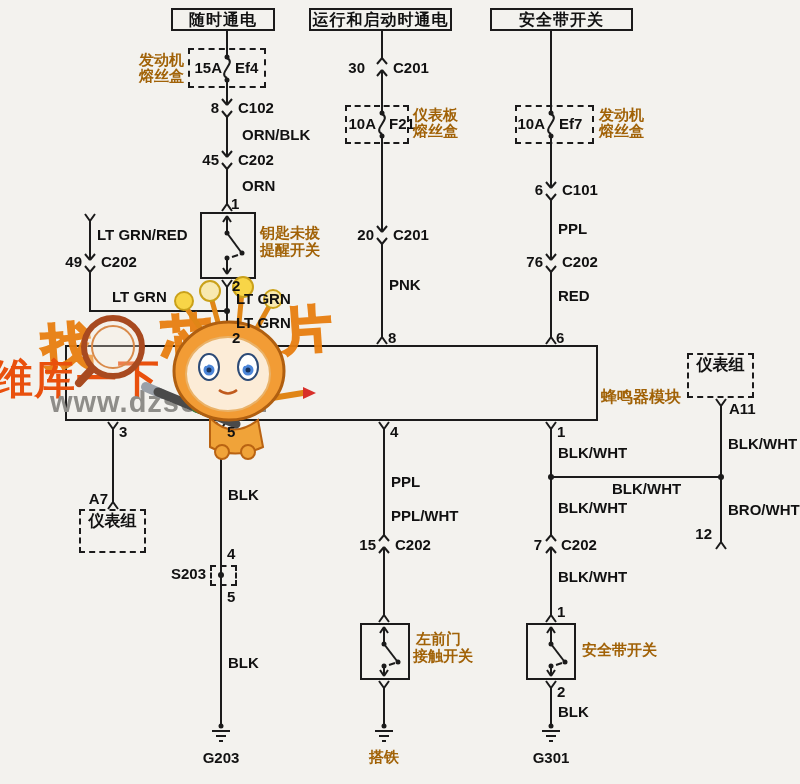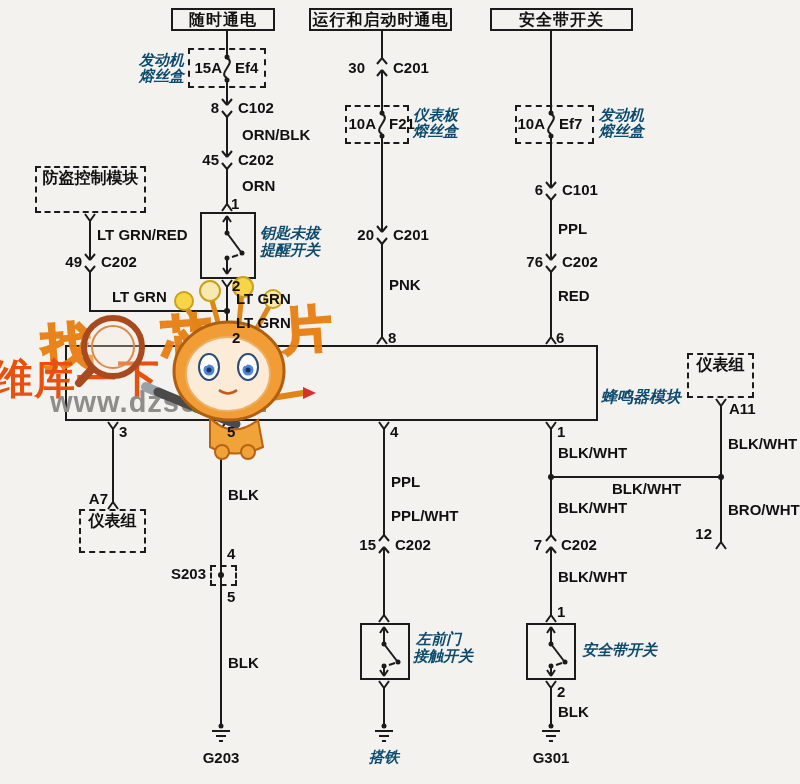--- a/index.html
+++ b/index.html
@@ -6,21 +6,21 @@
   html,body { width:800px; height:784px; }
   body { background:#f3f2ee; font-family:"Liberation Sans","DejaVu Sans",sans-serif; }
   .stage { position:absolute; left:0; top:0; width:800px; height:784px; overflow:hidden; background:#f3f2ee; }
   svg.wires { position:absolute; left:0; top:0; z-index:1; }
   .box { position:absolute; border:2px solid #1b1b1b; z-index:2;
          display:flex; flex-direction:column; align-items:center; justify-content:flex-start;
          text-align:center; background:transparent; }
   .dash { border-style:dashed; }
   .lbl { position:absolute; z-index:5; font-size:15px; font-weight:600; color:#111;
          white-space:nowrap; line-height:18px; font-family:"Liberation Sans","DejaVu Sans",sans-serif; }
-  .zh  { font-family:"DejaVu Sans","Liberation Sans",sans-serif; font-weight:600; font-size:16px; color:#0c4a6e;font-style:italic; }
+  .zh  { font-family:"DejaVu Sans","Liberation Sans",sans-serif; font-weight:600; font-size:16px; color:#a16207; }
   .zh15{ font-size:15px; }
   .ra  { transform:translateX(-100%); }
   .ca  { transform:translateX(-50%); }
   .railtxt { font-size:16px; font-weight:600; letter-spacing:1px; color:#111;
              font-family:"DejaVu Sans","Liberation Sans",sans-serif; white-space:nowrap; }
   .boxtxt { font-size:16px; font-weight:600; color:#111; line-height:19px;
             font-family:"DejaVu Sans","Liberation Sans",sans-serif; white-space:nowrap; }
   .boxtxt15 { font-size:15px; line-height:17px; }
   svg.wm { position:absolute; left:0; top:0; z-index:4; pointer-events:none; }
   .wm-t1 { position:absolute; z-index:4; left:42px; top:303px; font-size:50px; font-weight:800;
@@ -143,23 +143,20 @@
     <span class="railtxt">运行和启动时通电</span>
   </div>
   <div class="box" style="left:490px;top:8px;width:143px;height:23px">
     <span class="railtxt">安全带开关</span>
   </div>
 
   <div class="box dash" style="left:188px;top:48px;width:78px;height:40px"></div>
   <div class="box dash" style="left:345px;top:105px;width:64px;height:39px"></div>
   <div class="box dash" style="left:515px;top:105px;width:79px;height:39px"></div>
 
-  <div class="box dash" style="left:35px;top:166px;width:111px;height:47px">
-    <span class="boxtxt">防盗控制模块</span>
-  </div>
 
   <div class="box" style="left:200px;top:212px;width:56px;height:67px"></div>
 
   <div class="box" style="left:65px;top:345px;width:533px;height:76px"></div>
 
   <div class="box dash" style="left:687px;top:353px;width:67px;height:45px">
     <span class="boxtxt">仪表组</span>
   </div>
 
   <div class="box dash" style="left:79px;top:509px;width:67px;height:44px">

